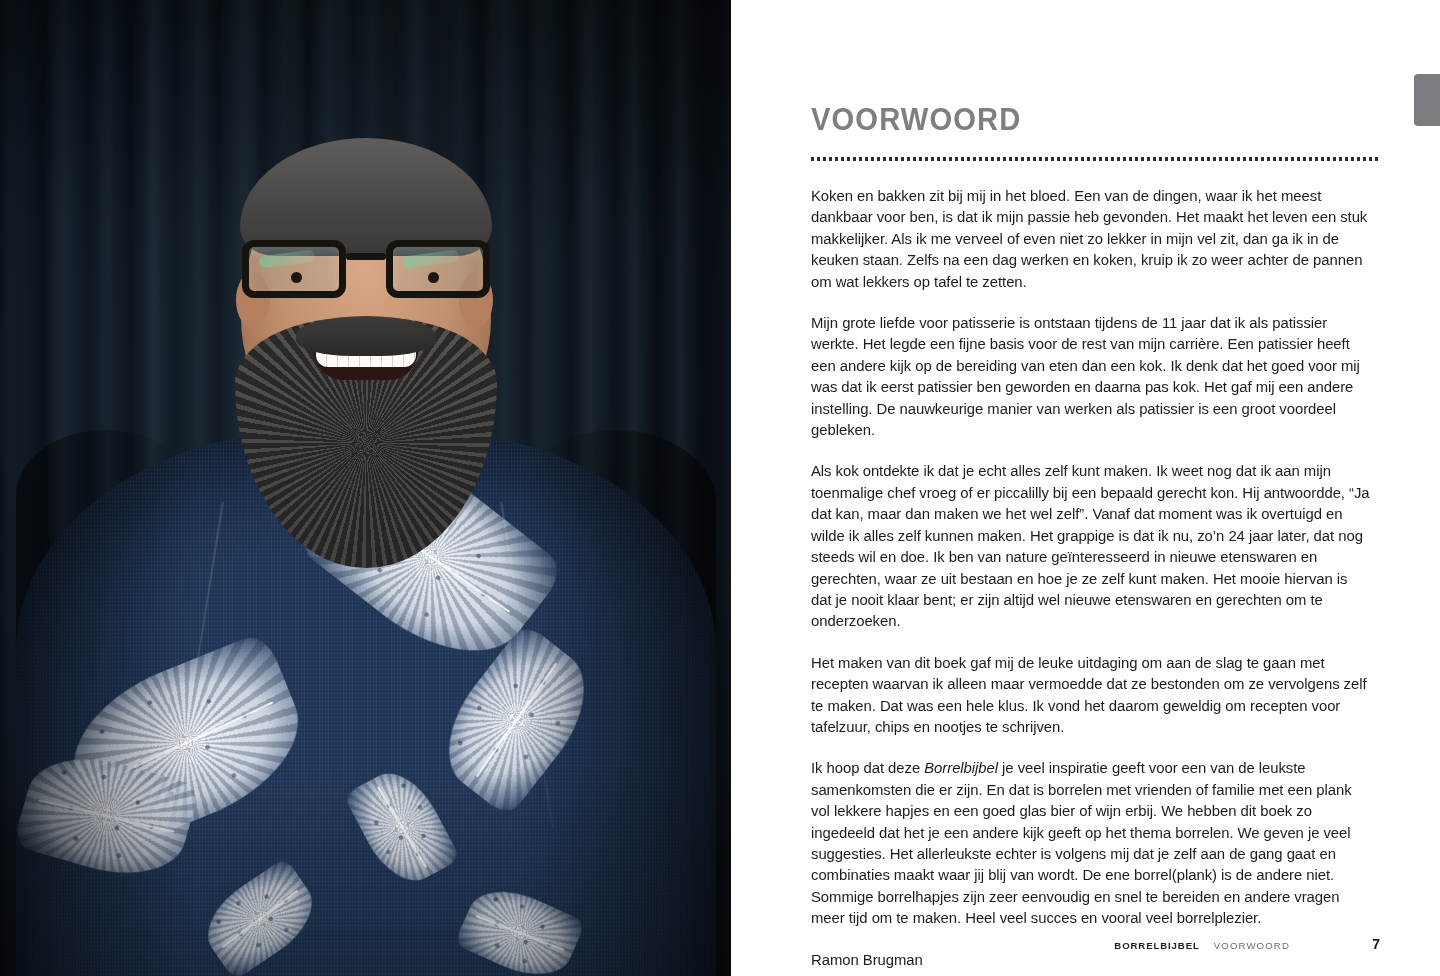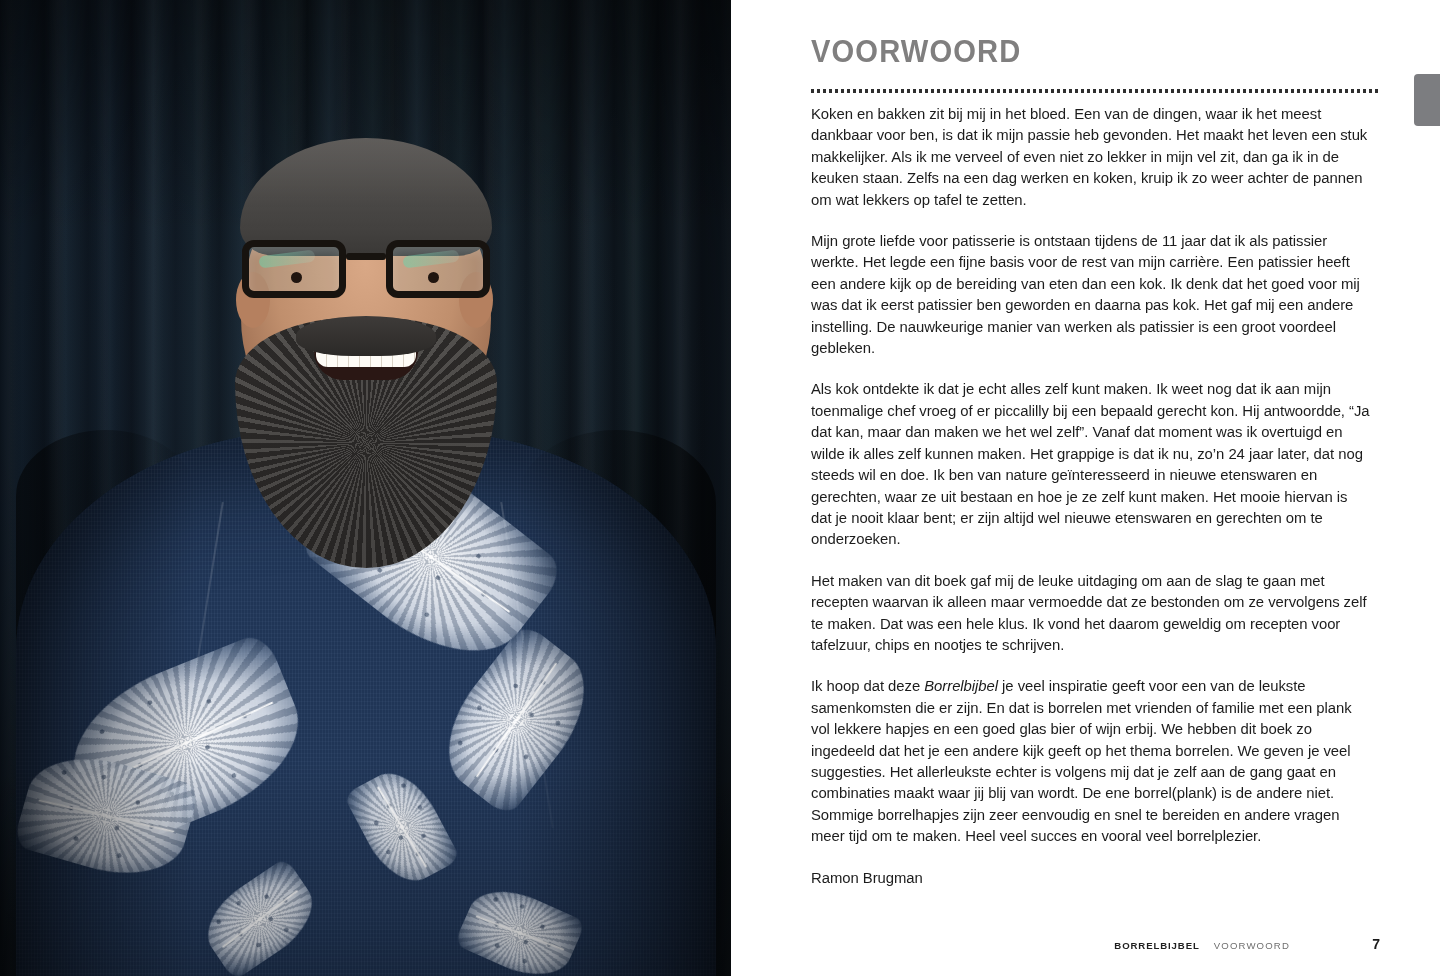--- a/index.html
+++ b/index.html
@@ -285,21 +285,21 @@
       linear-gradient(0deg,  rgba(0,0,0,.28) 0%, rgba(0,0,0,0) 22%);
     pointer-events: none;
   }
 
   
   .text-page {
     position: relative;
     flex: 1 1 auto;
     height: 976px;
     background: #ffffff;
-    padding: 36px 60px 0 80px;
+    padding: 104px 60px 0 80px;
   }
 
   .chapter-title {
     font-family: "Liberation Sans Narrow", "Liberation Sans", sans-serif;
     font-size: 31px;
     font-weight: 700;
     letter-spacing: 1.2px;
     color: #807f7f;
     line-height: 1;
     transform: scaleX(.94);
@@ -309,21 +309,21 @@
   .dotted-rule {
     margin-top: 22px;
     height: 4px;
     width: 568px;
     background-image:
       linear-gradient(90deg, #2e2e2e 0 3px, rgba(0,0,0,0) 3px 6px);
     background-size: 6px 4px;
     background-repeat: repeat-x;
   }
 
-  .body-copy { margin-top: 10px; width: 568px; }
+  .body-copy { margin-top: 24px; width: 568px; }
 
   .body-copy p {
     font-family: "Liberation Sans Narrow", "Liberation Sans", sans-serif;
     font-size: 15.1px;
     line-height: 21.4px;
     color: #1c1c1c;
     text-align: left;
     margin-bottom: 20px;
     letter-spacing: -0.05px;
     transform: scaleX(.985);

